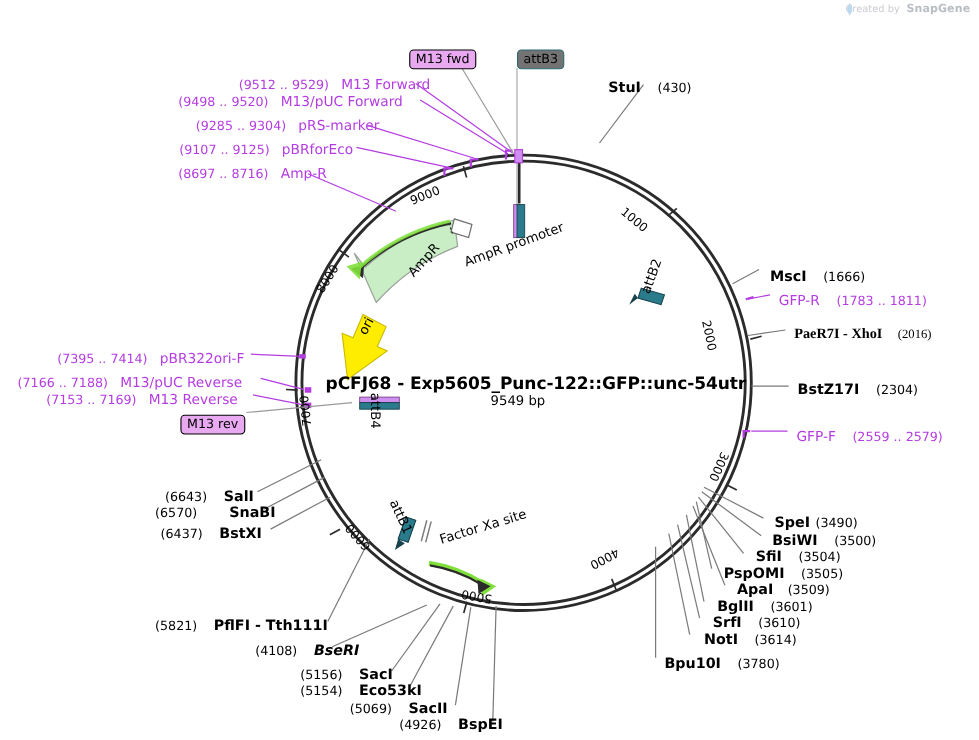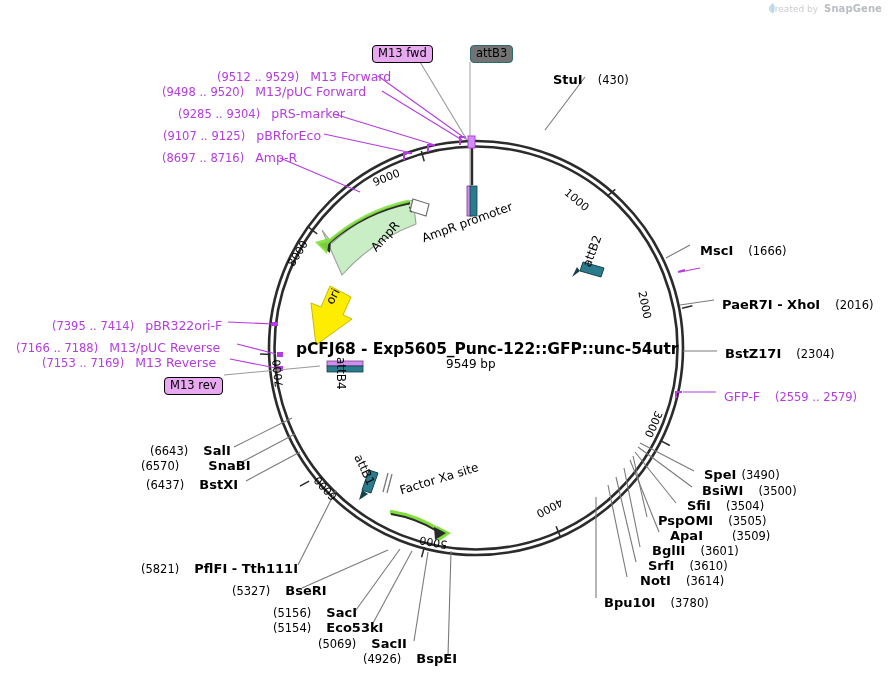--- a/index.html
+++ b/index.html
@@ -255,21 +255,25 @@
   </div>
 
   <div class="abs" style="left:553px;top:69px;">
     <span class="enz">StuI</span>
     <span class="pos" style="margin-left:10px;">(430)</span>
   </div>
   <div class="abs" style="left:700px;top:240px;">
     <span class="enz">MscI</span>
     <span class="pos" style="margin-left:10px;">(1666)</span>
   </div>
-  <div class="abs" style="left:722px;top:294px;">
+  <div class="abs" style="left:708px;top:262px;">
+    <span class="prim">GFP-R</span>
+    <span class="primpos" style="margin-left:10px;">(1783 .. 1811)</span>
+  </div>
+  <div class="abs" style="left:722px;top:294px;font-family:Liberation Serif, serif;">
     <span class="enz">PaeR7I - XhoI</span>
     <span class="pos" style="margin-left:10px;">(2016)</span>
   </div>
   <div class="abs" style="left:725px;top:343px;">
     <span class="enz">BstZ17I</span>
     <span class="pos" style="margin-left:10px;">(2304)</span>
   </div>
   <div class="abs" style="left:724px;top:386px;">
     <span class="prim">GFP-F</span>
     <span class="primpos" style="margin-left:10px;">(2559 .. 2579)</span>
@@ -286,21 +290,21 @@
   <div class="abs" style="left:687px;top:495px;">
     <span class="enz">SfiI</span>
     <span class="pos" style="margin-left:10px;">(3504)</span>
   </div>
   <div class="abs" style="left:658px;top:510px;">
     <span class="enz">PspOMI</span>
     <span class="pos" style="margin-left:10px;">(3505)</span>
   </div>
   <div class="abs" style="left:670px;top:525px;">
     <span class="enz">ApaI</span>
-    <span class="pos" style="margin-left:24px;">(3509)</span>
+    <span class="pos" style="margin-left:8px;">(3509)</span>
   </div>
   <div class="abs" style="left:652px;top:540px;">
     <span class="enz">BglII</span>
     <span class="pos" style="margin-left:10px;">(3601)</span>
   </div>
   <div class="abs" style="left:648px;top:555px;">
     <span class="enz">SrfI</span>
     <span class="pos" style="margin-left:10px;">(3610)</span>
   </div>
   <div class="abs" style="left:640px;top:570px;">
@@ -322,22 +326,22 @@
   </div>
   <div class="abs" style="left:273px;top:617px;">
     <span class="pos">(5154)</span>
     <span class="enz" style="margin-left:10px;">Eco53kI</span>
   </div>
   <div class="abs" style="left:273px;top:602px;">
     <span class="pos">(5156)</span>
     <span class="enz" style="margin-left:10px;">SacI</span>
   </div>
   <div class="abs" style="left:232px;top:580px;">
-    <span class="pos">(5327)</span>
-    <span class="enz" style="margin-left:10px;">BseRI</span>
+    <span class="pos">(4108)</span>
+    <span class="enz" style="margin-left:10px;font-style:italic;">BseRI</span>
   </div>
   <div class="abs" style="left:141px;top:558px;">
     <span class="pos">(5821)</span>
     <span class="enz" style="margin-left:10px;">PflFI - Tth111I</span>
   </div>
 
   <div class="abs" style="left:146px;top:474px;">
     <span class="pos">(6437)</span>
     <span class="enz" style="margin-left:10px;">BstXI</span>
   </div>

